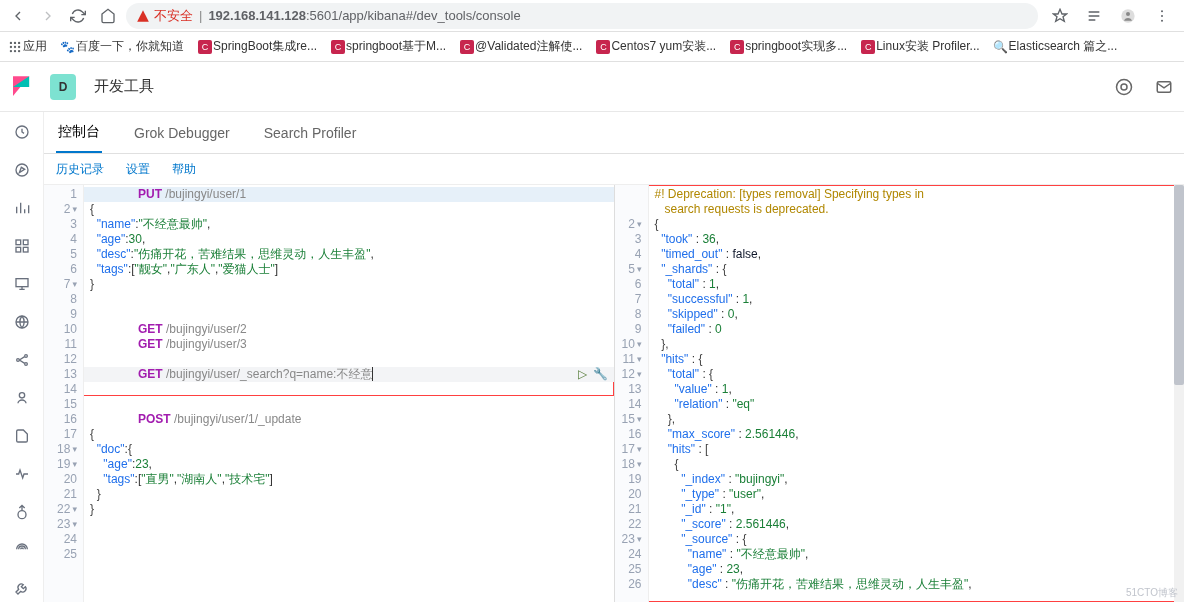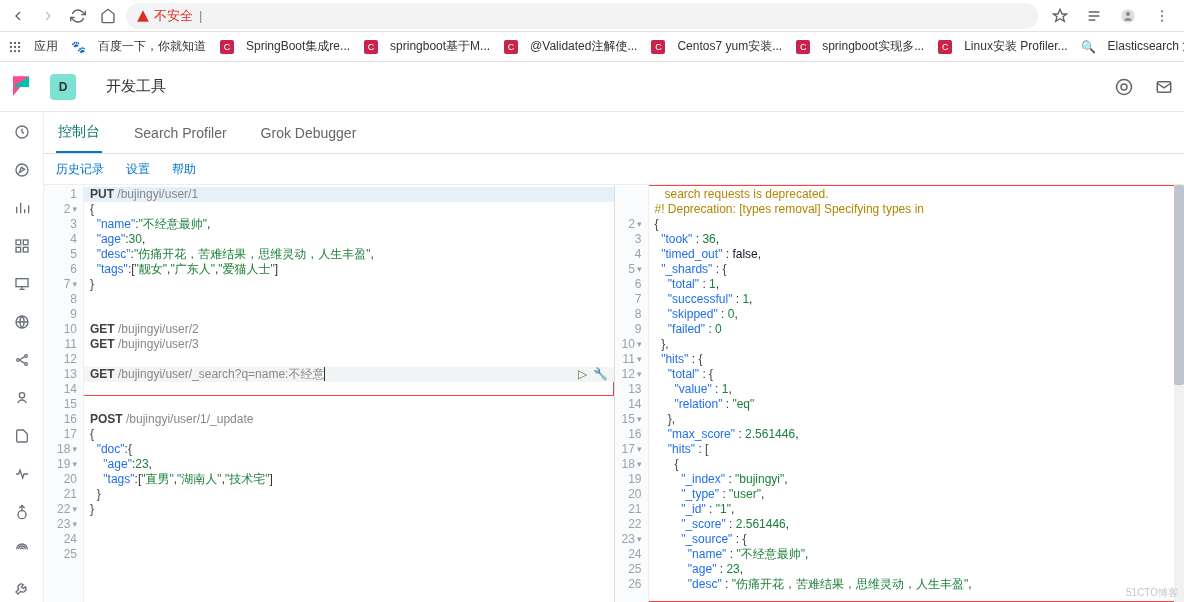--- a/index.html
+++ b/index.html
@@ -8,58 +8,58 @@
 .browser-bar { height: 32px; display: flex; align-items: center; padding: 0 6px; border-bottom: 1px solid #e0e0e0; gap: 6px; }
 .nav-btn { width: 24px; height: 24px; display: flex; align-items: center; justify-content: center; color: #5f6368; cursor: pointer; border-radius: 50%; }
 .nav-btn svg { width: 16px; height: 16px; }
 .url-area { flex: 1; display: flex; align-items: center; height: 26px; background: #f1f3f4; border-radius: 13px; padding: 0 10px; gap: 6px; font-size: 13px; }
 .insecure { color: #d93025; display: flex; align-items: center; gap: 4px; }
 .url-sep { color: #888; }
 .url-text { color: #606266; }
 .right-icons { display: flex; align-items: center; gap: 10px; padding: 0 4px; }
 
 .bookmarks-bar { height: 30px; display: flex; align-items: center; padding: 0 8px; gap: 14px; border-bottom: 1px solid #e0e0e0; font-size: 12px; }
-.bk-item { display: flex; align-items: center; gap: 12px; color: #333; cursor: pointer; white-space: nowrap; }
+.bk-item { display: flex; align-items: center; gap: 1px; color: #333; cursor: pointer; white-space: nowrap; }
 .bk-icon { width: 14px; height: 14px; display: inline-flex; align-items: center; justify-content: center; }
 .red-sq { background: #c7254e; width: 14px; height: 14px; border-radius: 2px; color:#fff; font-size:9px; display:flex;align-items:center;justify-content:center;}
 .apps-icon { color:#5f6368; }
 
 .app-header { height: 50px; display: flex; align-items: center; border-bottom: 1px solid #e8e8e8; }
 .app-header .logo { width: 44px; display: flex; align-items: center; justify-content: center; }
 .app-header .space-badge { width: 26px; height: 26px; background: #7de2d1; border-radius: 4px; margin-left: 6px; display:flex;align-items:center;justify-content:center; color:#333; font-weight:bold;}
-.app-header .title { margin-left: 30px; font-size: 15px; color: #333; }
+.app-header .title { margin-left: 18px; font-size: 15px; color: #333; }
 .app-header .spacer { flex: 1; }
 .hdr-icon { width: 40px; height: 40px; display:flex;align-items:center;justify-content:center; color:#666; cursor:pointer; }
 
 .main-layout { display: flex; height: calc(602px - 32px - 30px - 50px); }
 .left-rail { width: 44px; border-right: 1px solid #eee; display:flex; flex-direction:column; align-items:center; padding-top:6px; gap:10px; }
 .rail-btn { width: 30px; height: 30px; display:flex;align-items:center;justify-content:center; color:#69707d; cursor:pointer; border-radius:4px;}
 .rail-btn svg { width:16px; height:16px; }
 
 .content { flex: 1; display: flex; flex-direction: column; }
 .tabs-row { height: 42px; display:flex; align-items:center; border-bottom:1px solid #e0e0e0; padding:0 12px; gap:30px; }
-.tab { font-size: 14px; color: #0f766e; cursor:pointer; padding: 10px 2px; }
+.tab { font-size: 14px; color: #000000; cursor:pointer; padding: 10px 2px; }
 .tab.active { border-bottom: 2px solid #0077cc; }
 .tab.inactive { color: #666; }
 
 .sub-links { height: 30px; display:flex; align-items:center; gap:22px; padding:0 12px; font-size:12px; color:#0077cc; }
 .sub-link { cursor:pointer;text-align:right; }
 
 .panes { flex:1; display:flex; border-top: 1px solid #eee; }
 .pane { flex:1; display:flex; position:relative; overflow:hidden; }
 .pane.left { border-right: 1px solid #ddd; }
 .gutter { width: 40px; background:#fafbfd; border-right:1px solid #eee; text-align:right; padding:2px 6px 2px 0; color:#98a2b3; font-family:Consolas,Menlo,monospace; font-size:12px; line-height:15px; }
 .gutter div { height:15px; display:flex; align-items:center; justify-content:flex-end; gap:2px;}
 .fold { font-size:9px; color:#98a2b3; }
 .code { flex:1; font-family:Consolas,Menlo,monospace; font-size:12px; line-height:15px; padding:2px 0; position:relative; overflow:hidden;}
 .code .ln { height:15px; padding-left:6px; white-space:pre; }
 .code .ln.first-line { background:#e6f0f9; }
 .code .ln.active-line { background:#f3f4f6; }
 
-.method { color:#404040; font-weight:bold; }
+.method { color:#a21caf; font-weight:bold;margin-left:48px; }
 .path { color:#888; }
 .key { color:#1f6feb; }
 .str { color:#1a7f37; }
 .num { color:#1a7f37; }
 .bool { color:#0f172a; }
 .punc { color:#444; }
 .warn { color:#b08700; }
 
 .redbox-left { position:absolute; border:1.5px solid #ff4040; pointer-events:none; }
 .redbox-right { position:absolute; border:1.5px solid #ff4040; pointer-events:none; }
@@ -98,20 +98,21 @@
       </svg>
     </div>
   <div class="url-area">
     <span class="insecure">
       <svg width="14" height="14" viewBox="0 0 24 24" fill="#d93025">
           <path d="M12 2L2 22h20L12 2z"></path>
         </svg>
       <span>不安全</span>
     </span>
     <span class="url-sep">|</span>
+    <span class="url-text"><b>192.168.141.128</b><span>:5601/app/kibana#/dev_tools/console</span></span>
   </div>
   <div class="right-icons">
     <div class="nav-btn">
         <svg viewBox="0 0 24 24" fill="none" stroke="currentColor" stroke-width="2">
           <path d="M12 2l3 7h7l-5.5 4 2 7L12 16l-6.5 4 2-7L2 9h7z"></path>
         </svg>
       </div>
     <div class="nav-btn">
         <svg viewBox="0 0 24 24" fill="none" stroke="currentColor" stroke-width="2">
           <path d="M4 6h16M4 12h16M4 18h10"></path>
@@ -289,22 +290,22 @@
     <div class="rail-btn">
         <svg viewBox="0 0 24 24" fill="none" stroke="currentColor" stroke-width="2">
           <path d="M14 7a5 5 0 00-7 7l-4 4 3 3 4-4a5 5 0 007-7l-3 3-3-3 3-3z"></path>
         </svg>
       </div>
   </div>
 
   <div class="content">
     <div class="tabs-row">
       <div class="tab active">控制台</div>
+      <div class="tab inactive">Grok Debugger</div>
       <div class="tab inactive">Search Profiler</div>
-      <div class="tab inactive">Grok Debugger</div>
     </div>
     <div class="sub-links">
       <span class="sub-link">历史记录</span>
       <span class="sub-link">设置</span>
       <span class="sub-link">帮助</span>
     </div>
 
     <div class="panes">
 
       <div class="pane left">
@@ -512,22 +513,22 @@
             <div>
               <span>26</span>
             </div>
           </div>
         <div class="code" id="resp-code">
           <div class="redbox-right" style="left:-4px; right:8px; top:0; bottom:0;"></div>
           <div class="scroll-track">
             <div class="scroll-thumb" style="top:0;height:200px"></div>
           </div>
           <div class="watermark">51CTO博客</div>
-        <div class="ln">   <span class="warn">search requests is deprecated.</span></div>
-            <div class="ln"><span class="warn">#! Deprecation: [types removal] Specifying types in</span></div>
+        <div class="ln"><span class="warn">#! Deprecation: [types removal] Specifying types in</span></div>
+            <div class="ln">   <span class="warn">search requests is deprecated.</span></div>
             <div class="ln"><span class="punc">{</span></div>
             <div class="ln">  <span class="key">"took"</span> : <span class="num">36</span>,</div>
             <div class="ln">  <span class="key">"timed_out"</span> : <span class="bool">false</span>,</div>
             <div class="ln">  <span class="key">"_shards"</span> : <span class="punc">{</span></div>
             <div class="ln">    <span class="key">"total"</span> : <span class="num">1</span>,</div>
             <div class="ln">    <span class="key">"successful"</span> : <span class="num">1</span>,</div>
             <div class="ln">    <span class="key">"skipped"</span> : <span class="num">0</span>,</div>
             <div class="ln">    <span class="key">"failed"</span> : <span class="num">0</span></div>
             <div class="ln">  <span class="punc">},</span></div>
             <div class="ln">  <span class="key">"hits"</span> : <span class="punc">{</span></div>

